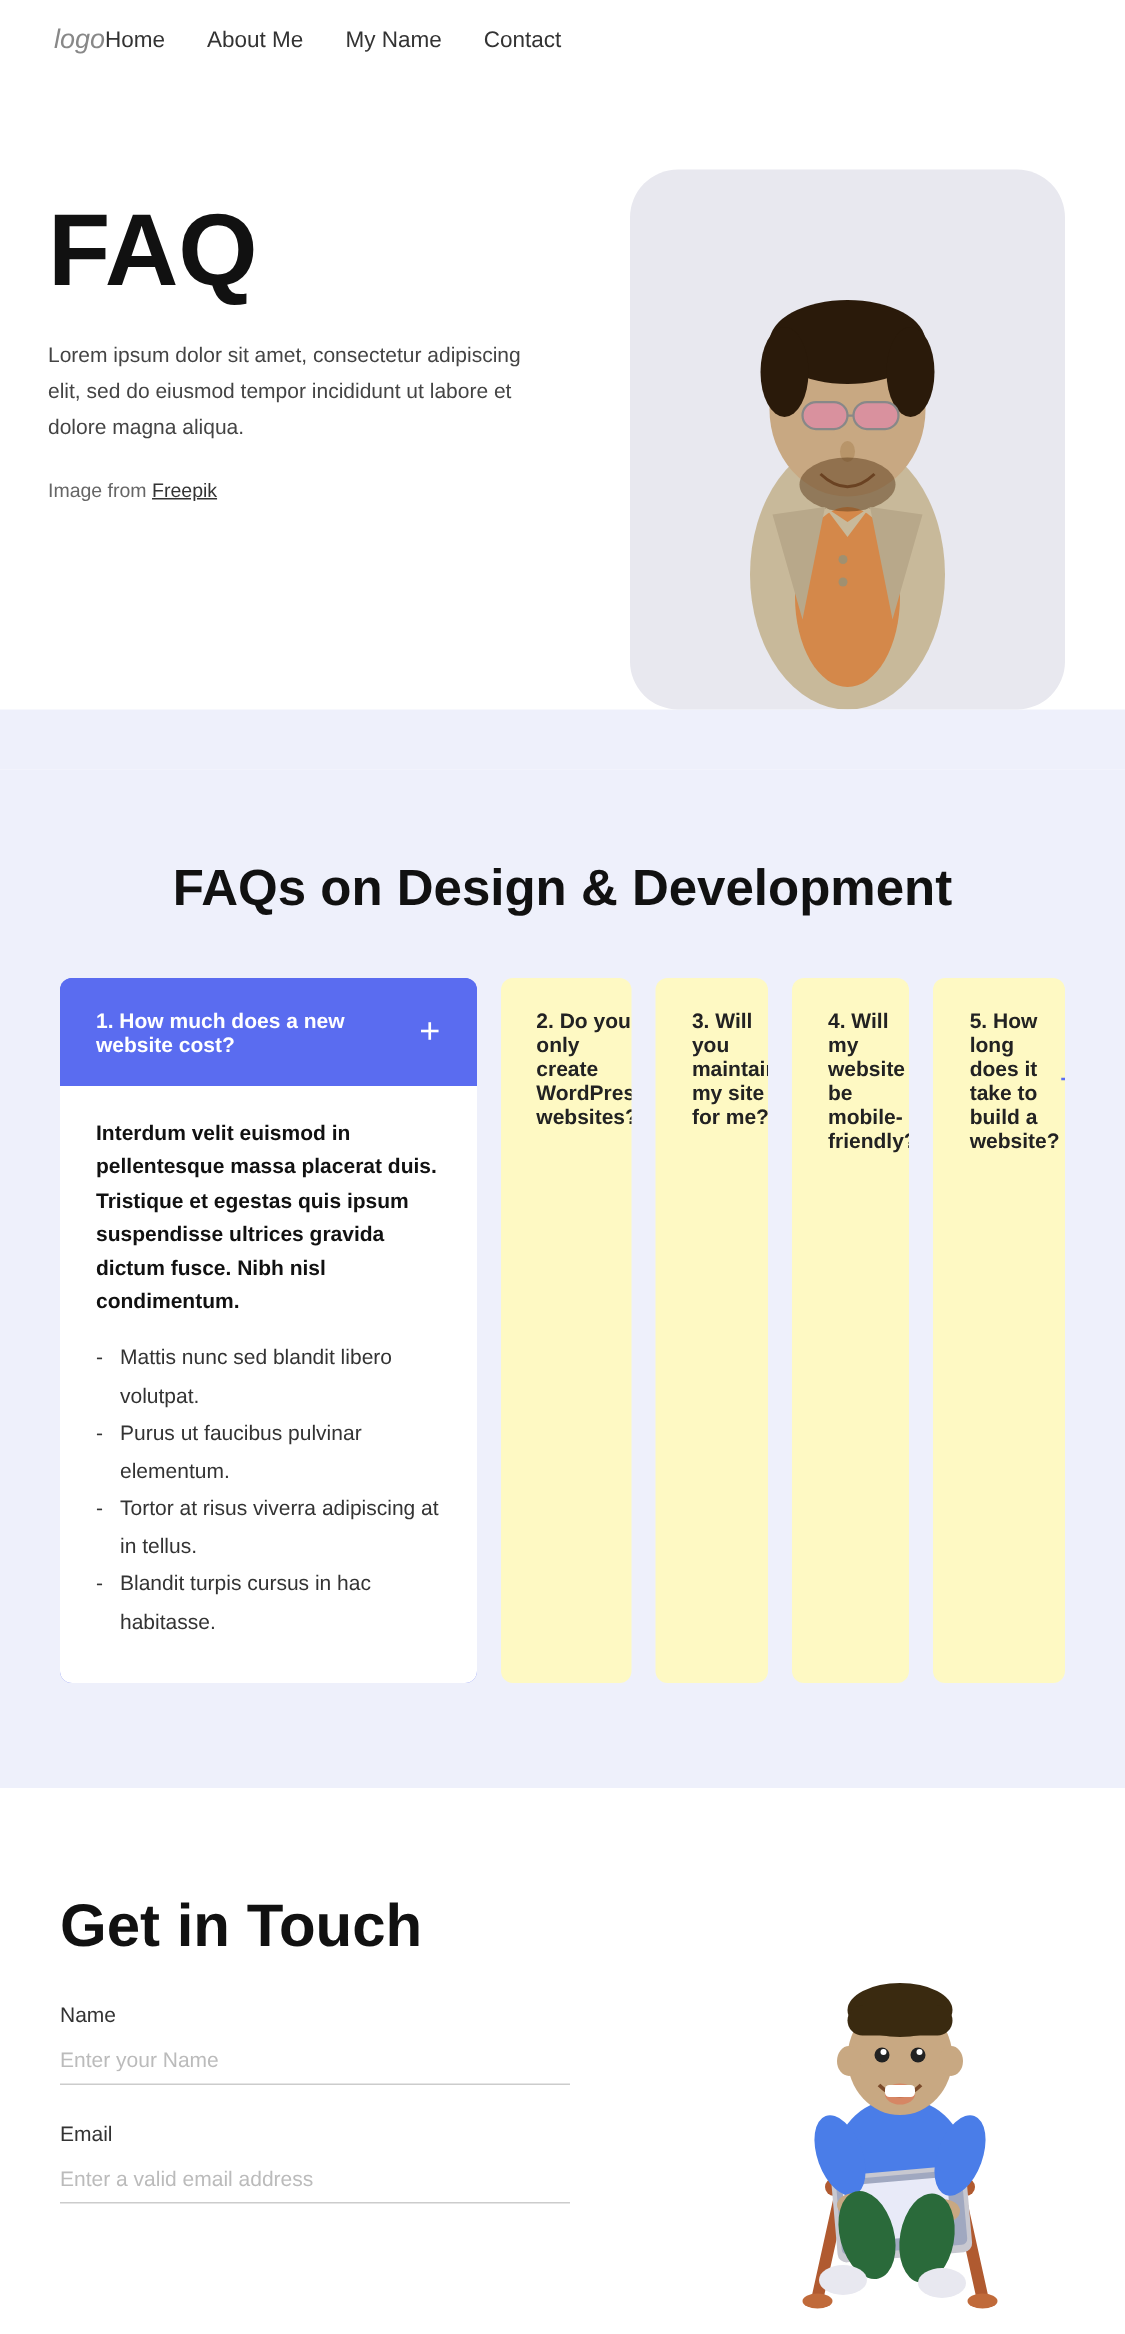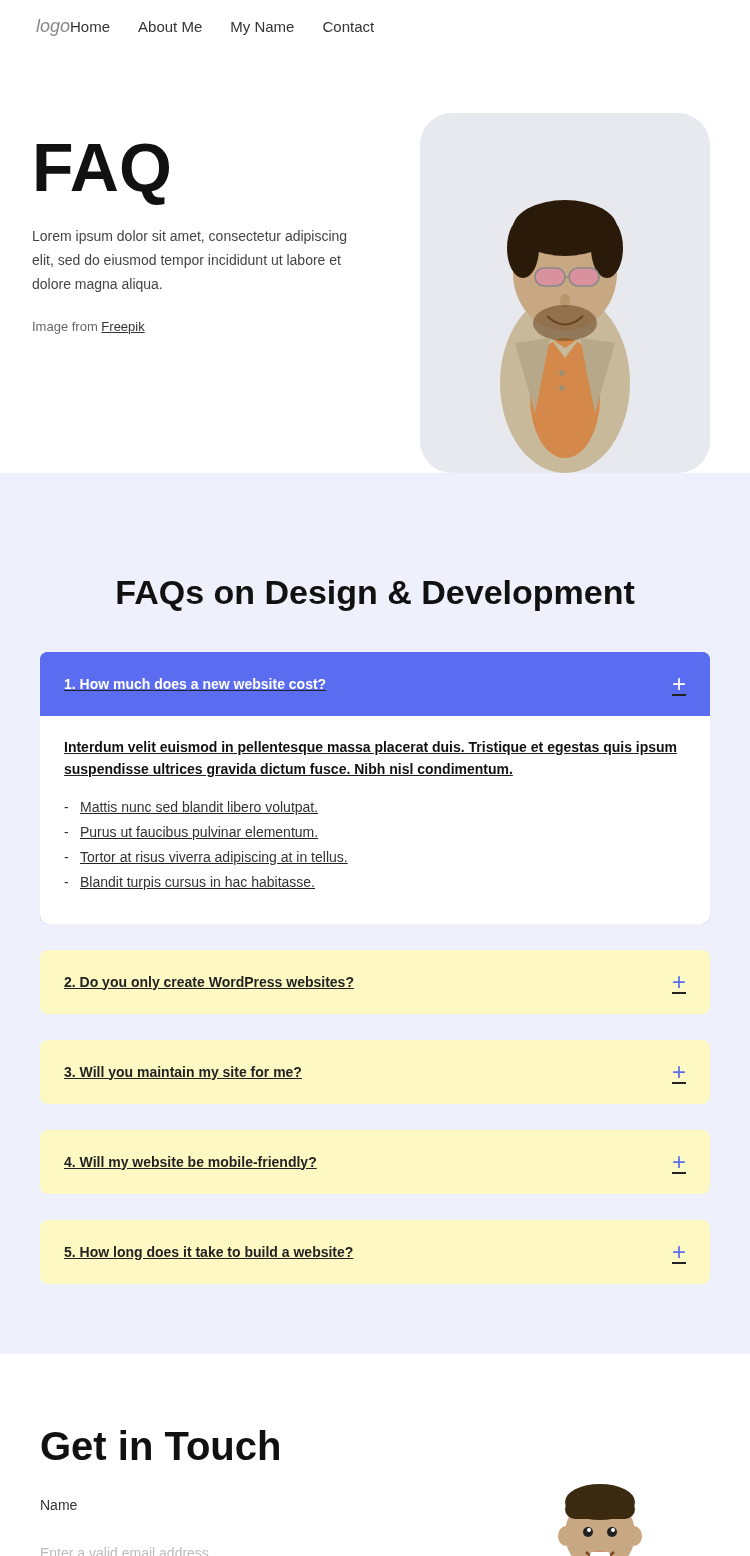--- a/index.html
+++ b/index.html
@@ -39,21 +39,21 @@
     }
 
     
     .faq-section {
       background: #eef0fb; padding: 60px 40px 60px 40px;
     }
     .faq-section h2 {
       text-align: center; font-size: 34px; font-weight: 700; color: #111;
       margin-bottom: 40px;
     }
-    .faq-list { display: flex; flex-direction: column; gap: 16px; text-decoration: underline; }
+    .faq-list { display: flex; flex-direction: row; gap: 16px; }
 
     .faq-item {
       background: #fef9c3; border-radius: 8px; margin-bottom: 10px; overflow: hidden;
     }
     .faq-item.open { background: #5a6cf0; }
 
     .faq-question {
       display: flex; align-items: center; justify-content: space-between;
       padding: 20px 24px; cursor: pointer;
     }
@@ -199,22 +199,24 @@
     </div>
 
   </div>
 </div>
 
 <div class="contact-section">
   <div class="contact-form-wrap">
     <h2>Get in Touch</h2>
     <div class="form-group">
       <label>Name</label>
+      <input type="text" placeholder="Enter your Name" style="">
     </div>
     <div class="form-group">
+      <label>Email</label>
       <input type="email" placeholder="Enter a valid email address" style="">
     </div>
 
   </div>
 
   <div class="contact-illustration">
 
     <svg class="contact-svg-person" viewBox="0 0 200 280" xmlns="http://www.w3.org/2000/svg">
 
       <rect x="50" y="190" width="100" height="12" rx="6" fill="#b05a30"></rect>

